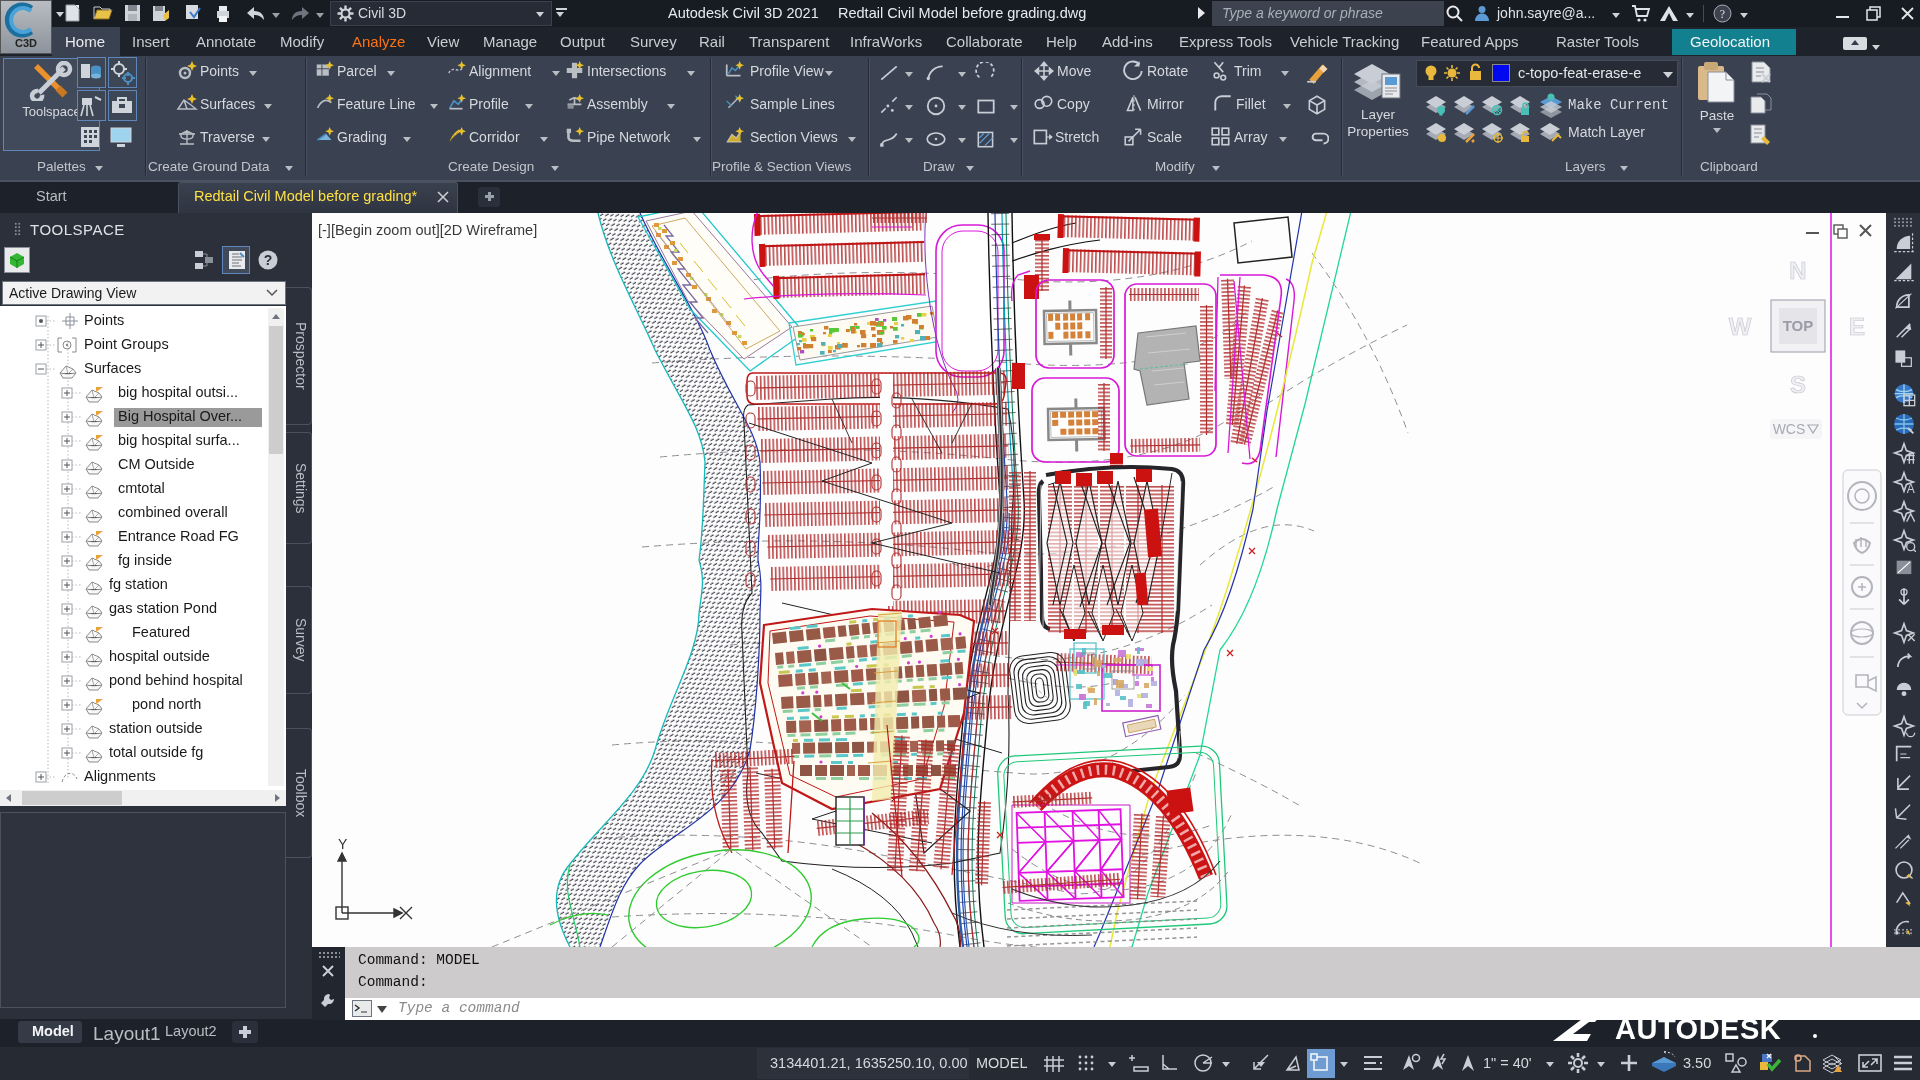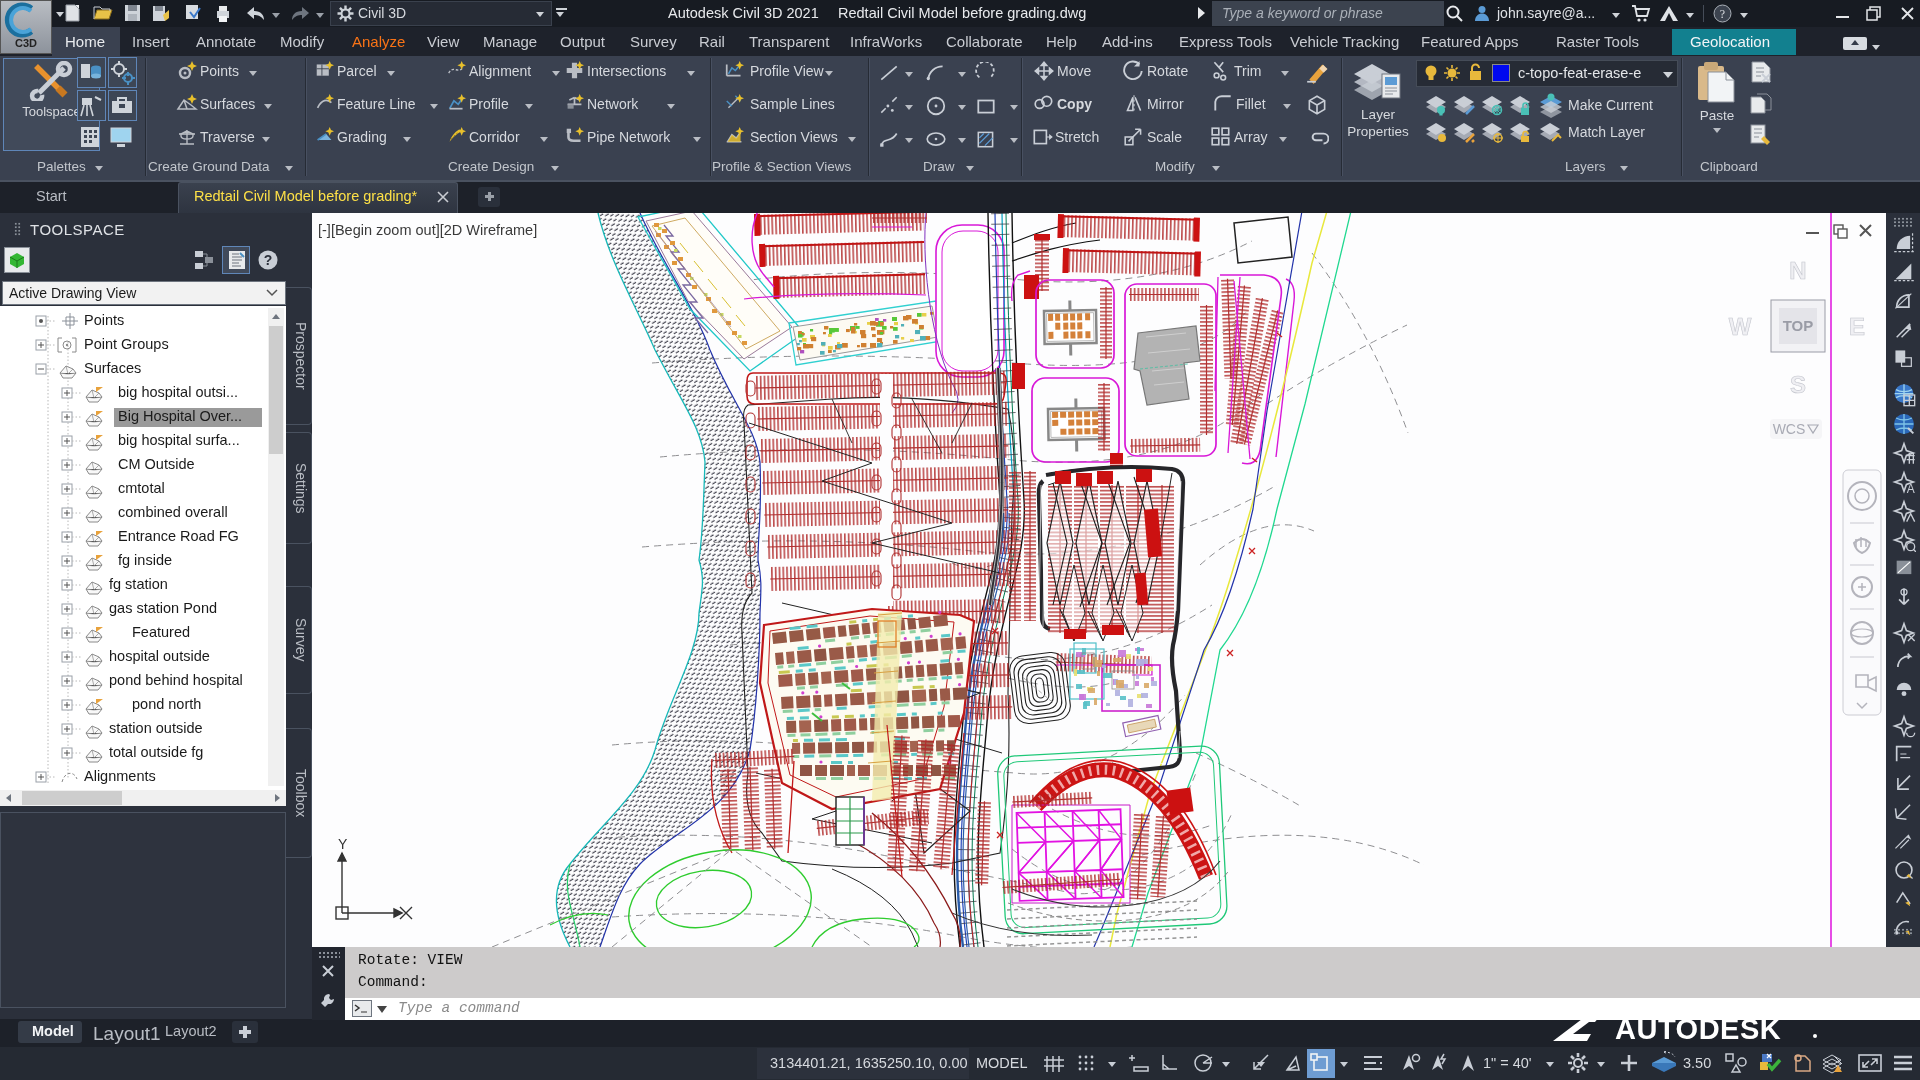--- a/index.html
+++ b/index.html
@@ -258,21 +258,21 @@
     <path d="M8 2h6v6h6v6h-6v6H8v-6H2V8h6z" fill="#b9bdc4"></path>
     <path d="M17 0 l1.5 3.5 3.5 1.5 -3.5 1.5 -1.5 3.5 -1.5 -3.5 -3.5 -1.5 3.5 -1.5z" fill="#e8c02c"></path>
   </svg>
 <div class="t ribtxt" style="left:587px;top:63px;text-align:center;">Intersections</div>
 <div class="abs" style="left:687px;top:71px;width:0;height:0;border-left:4px solid transparent;border-right:4px solid transparent;border-top:5px solid #b9bdc4"></div>
 <svg class="abs" style="left:565px;top:94px" width="19" height="19" viewBox="0 0 22 22">
     <path d="M3 12h16M11 12v-8M11 4l6 3M11 4l-6 3" stroke="#b9bdc4" stroke-width="2" fill="none"></path>
     <rect x="3" y="12" width="7" height="5" fill="#8a9099"></rect>
     <path d="M17 0 l1.5 3.5 3.5 1.5 -3.5 1.5 -1.5 3.5 -1.5 -3.5 -3.5 -1.5 3.5 -1.5z" fill="#e8c02c"></path>
   </svg>
-<div class="t ribtxt" style="left:587px;top:96px;">Network</div>
+<div class="t ribtxt" style="left:587px;top:96px;">Assembly</div>
 <div class="abs" style="left:667px;top:104px;width:0;height:0;border-left:4px solid transparent;border-right:4px solid transparent;border-top:5px solid #b9bdc4"></div>
 <svg class="abs" style="left:565px;top:127px" width="19" height="19" viewBox="0 0 22 22">
     <path d="M4 4v8c0 3 3 4 6 4h8" stroke="#b9bdc4" stroke-width="3" fill="none"></path>
     <rect x="2" y="2" width="5" height="5" fill="#b9bdc4"></rect>
     <path d="M17 0 l1.5 3.5 3.5 1.5 -3.5 1.5 -1.5 3.5 -1.5 -3.5 -3.5 -1.5 3.5 -1.5z" fill="#e8c02c"></path>
   </svg>
 <div class="t ribtxt" style="left:587px;top:129px;">Pipe Network</div>
 <div class="abs" style="left:693px;top:137px;width:0;height:0;border-left:4px solid transparent;border-right:4px solid transparent;border-top:5px solid #b9bdc4"></div>
 <div class="t " style="left:448px;top:159px;color:#c2c6cc;font-size:13.5px">Create Design</div>
 <div class="abs" style="left:551px;top:166px;width:0;height:0;border-left:4px solid transparent;border-right:4px solid transparent;border-top:5px solid #b9bdc4"></div>
@@ -354,21 +354,21 @@
     <path d="M4 2l8 9M12 2L8 7" stroke="#c9ced6" stroke-width="1.5"></path>
     <circle cx="6" cy="14" r="2.2" stroke="#c9ced6" fill="none" stroke-width="1.4"></circle>
     <circle cx="12" cy="16" r="2.2" stroke="#c9ced6" fill="none" stroke-width="1.4"></circle>
   </svg>
 <div class="t ribtxt" style="left:1234px;top:63px;">Trim</div>
 <div class="abs" style="left:1281px;top:71px;width:0;height:0;border-left:4px solid transparent;border-right:4px solid transparent;border-top:5px solid #b9bdc4"></div>
 <svg class="abs" style="left:1033px;top:93px" width="22" height="22" viewBox="0 0 20 20">
     <rect x="2" y="6" width="8" height="8" rx="4" stroke="#c9ced6" fill="none" stroke-width="1.5"></rect>
     <rect x="8" y="3" width="9" height="9" rx="4.5" stroke="#c9ced6" fill="none" stroke-width="1.5"></rect>
   </svg>
-<div class="t ribtxt" style="left:1057px;top:96px;font-weight:bold;">Copy</div>
+<div class="t ribtxt" style="left:1057px;top:96px;">Copy</div>
 <svg class="abs" style="left:1123px;top:93px" width="22" height="22" viewBox="0 0 20 20">
     <path d="M4 16L9 4v12zM16 16L11 4" stroke="#c9ced6" fill="none" stroke-width="1.4"></path>
     <path d="M10 2v16" stroke="#c9ced6" stroke-dasharray="2 2"></path>
   </svg>
 <div class="t ribtxt" style="left:1147px;top:96px;">Mirror</div>
 <svg class="abs" style="left:1212px;top:93px" width="22" height="22" viewBox="0 0 20 20">
     <path d="M3 16 V8 A6 6 0 0 1 9 3 h8" stroke="#c9ced6" fill="none" stroke-width="1.7"></path>
   </svg>
 <div class="t ribtxt" style="left:1236px;top:96px;">Fillet</div>
 <div class="abs" style="left:1283px;top:104px;width:0;height:0;border-left:4px solid transparent;border-right:4px solid transparent;border-top:5px solid #b9bdc4"></div>
@@ -463,21 +463,21 @@
     <path d="M15 14v-2.5a2.5 2.5 0 0 1 5 0V14" stroke="#49c0b6" fill="none" stroke-width="1.6"></path>
   </svg>
 <svg class="abs" style="left:1538px;top:92px" width="26" height="26" viewBox="0 0 26 26">
     <g fill="#c9ced6">
       <path d="M2 10 L13 4 L24 10 L13 16 Z" fill="#5b9bd5"></path>
       <path d="M2 15 L13 9 L24 15 L13 21 Z" opacity="0.8"></path>
       <path d="M2 20 L13 14 L24 20 L13 26 Z" opacity="0.6"></path>
     </g>
     <circle cx="13" cy="5" r="3.5" fill="#49c0b6"></circle>
   </svg>
-<div class="t ribtxt" style="left:1568px;top:97px;">Make Current</div>
+<div class="t ribtxt" style="left:1568px;top:97px;font-family:Liberation Mono, monospace;">Make Current</div>
 <svg class="abs" style="left:1424px;top:121px" width="24" height="22" viewBox="0 0 24 22">
     <g fill="#c9ced6">
       <path d="M2 8 L12 2 L22 8 L12 14 Z"></path>
       <path d="M2 13 L12 7 L22 13 L12 19 Z" opacity="0.75"></path>
     </g>
     <circle cx="18" cy="17" r="4" fill="#e8b93c"></circle>
   </svg>
 <svg class="abs" style="left:1452px;top:121px" width="24" height="22" viewBox="0 0 24 22">
     <g fill="#c9ced6">
       <path d="M2 8 L12 2 L22 8 L12 14 Z"></path>
@@ -750,21 +750,21 @@
 <div class="abs" style="left:289px;top:740px;width:20px;height:106px;color:#b9bdc4;font-size:14px;writing-mode:vertical-rl;text-align:center">Toolbox</div>
 <div class="abs" style="left:312px;top:947px;width:33px;height:73px;background:#22262f"></div>
 <div class="abs" style="left:318px;top:951px;width:22px;height:8px;background-image:radial-gradient(circle,#8a9099 1px,transparent 1.2px);background-size:4px 4px"></div>
 <svg class="abs" style="left:321px;top:964px" width="14" height="14" viewBox="0 0 14 14">
     <path d="M2 2l10 10M12 2L2 12" stroke="#c9ced6" stroke-width="2"></path>
   </svg>
 <svg class="abs" style="left:319px;top:992px" width="17" height="17" viewBox="0 0 17 17">
     <path d="M10 2a5 5 0 0 0-5 6L2 11l4 4 3-3a5 5 0 0 0 6-5l-3 1-2-2 1-3z" fill="#c9ced6"></path>
   </svg>
 <div class="abs" style="left:345px;top:947px;width:1575px;height:51px;background:#cdcbcb"></div>
-<div class="t " style="left:358px;top:952px;color:#111;font-size:14.5px;font-family:'Liberation Mono',monospace">Rotate: VIEW</div>
+<div class="t " style="left:358px;top:952px;color:#111;font-size:14.5px;font-family:'Liberation Mono',monospace">Command: MODEL</div>
 <div class="t " style="left:358px;top:974px;color:#111;font-size:14.5px;font-family:'Liberation Mono',monospace">Command:</div>
 <div class="abs" style="left:345px;top:998px;width:1575px;height:22px;background:#ffffff"></div>
 <svg class="abs" style="left:352px;top:1000px" width="20" height="17" viewBox="0 0 20 17">
     <rect x="0.5" y="0.5" width="19" height="16" fill="#e8eaec" stroke="#6e757f"></rect>
     <path d="M3 5l4 3-4 3" stroke="#333" fill="none" stroke-width="1.5"></path>
     <path d="M9 12h6" stroke="#333"></path>
   </svg>
 <svg class="abs" style="left:377px;top:1006px" width="10" height="7" viewBox="0 0 10 7">
     <path d="M0 0h10L5 7z" fill="#444"></path>
   </svg>

